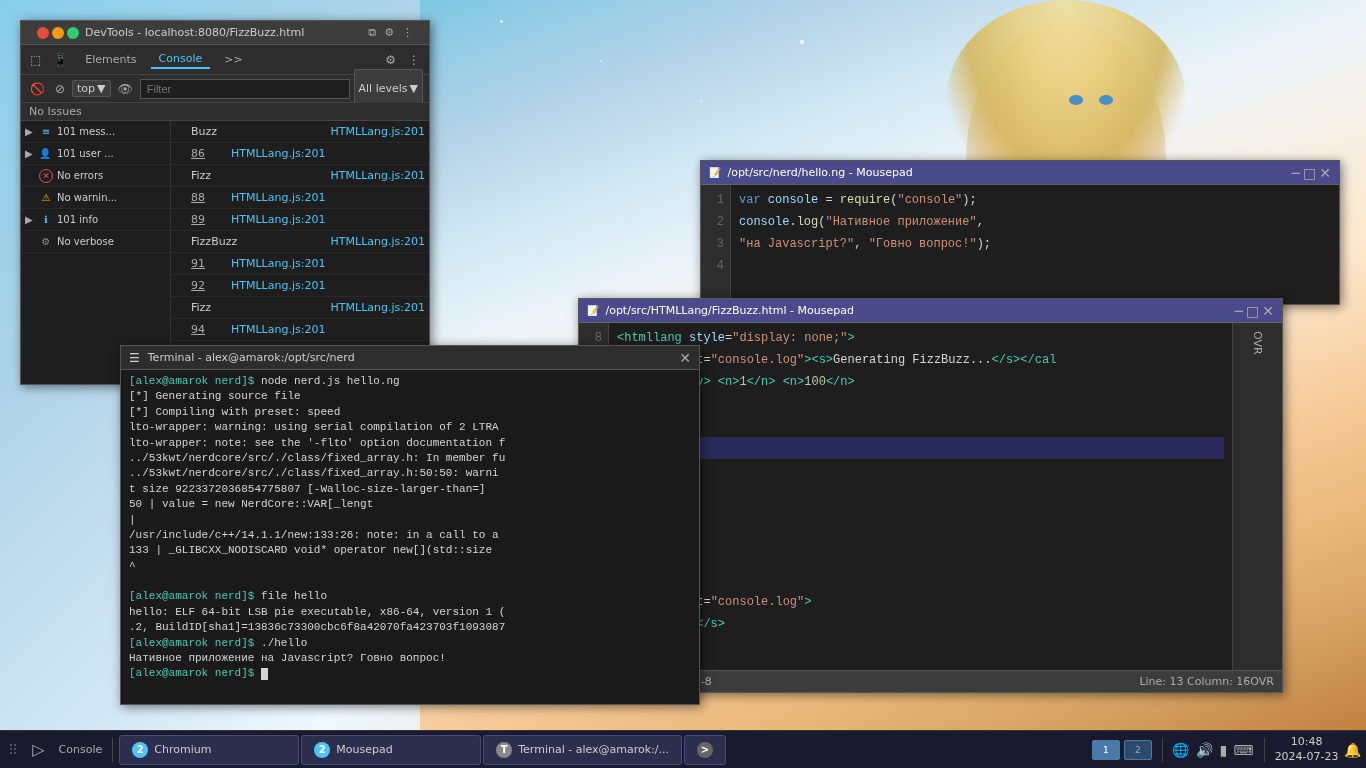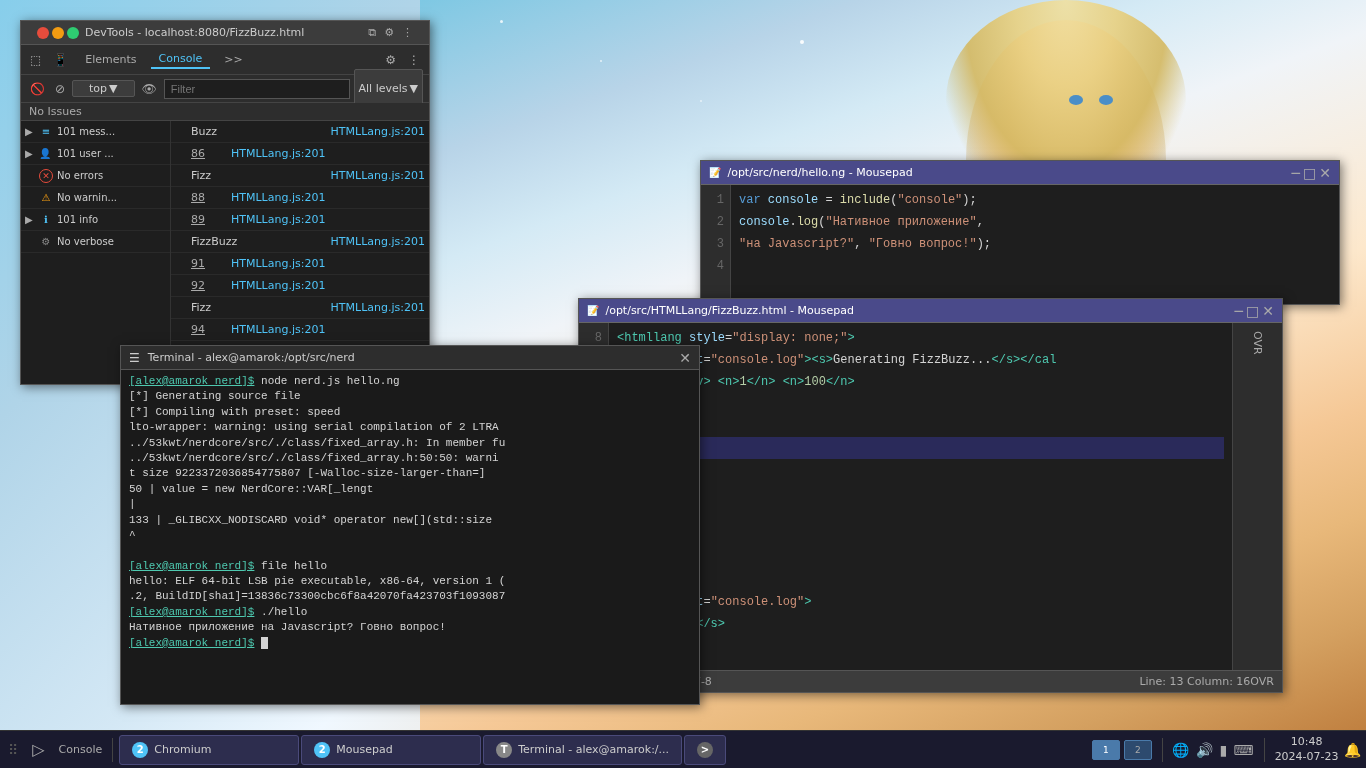--- a/index.html
+++ b/index.html
@@ -111,21 +111,21 @@
       color: #aaa;
       font-size: 12px;
       cursor: pointer;
       padding: 1px 3px;
     }
 
     .top-dropdown {
       background: #3c3c3c;
       color: #ccc;
       font-size: 11px;
-      padding: 1px 16px;
+      padding: 1px 4px;
       border: 1px solid #555;
       border-radius: 2px;
       cursor: pointer;
       display: flex;
       align-items: center;
       gap: 2px;
     }
 
     .filter-input {
       background: #1e1e1e;
@@ -399,21 +399,20 @@
     }
 
     .term-line {
       display: block;
       white-space: nowrap;
       overflow: hidden;
     }
 
     .term-prompt {
       color: #4ec9b0;
-      text-decoration: underline;
     }
 
     .term-cmd {
       color: #d4d4d4;
     }
 
     .term-output {
       color: #d4d4d4;
     }
 
@@ -699,21 +698,21 @@
     </span>
   </div>
   <div class="mousepad-editor">
     <div class="line-numbers">
       <span class="line-num">1</span>
       <span class="line-num">2</span>
       <span class="line-num">3</span>
       <span class="line-num">4</span>
     </div>
     <div class="code-content">
-      <span class="code-line"><span class="kw">var</span> <span class="var">console</span> <span class="white">= </span><span class="fn">include</span><span class="white">(</span><span class="str">"console"</span><span class="white">);</span></span>
+      <span class="code-line"><span class="kw">var</span> <span class="var">console</span> <span class="white">= </span><span class="fn">require</span><span class="white">(</span><span class="str">"console"</span><span class="white">);</span></span>
       <span class="code-line"><span class="var">console</span><span class="white">.</span><span class="fn">log</span><span class="white">(</span><span class="str">"Нативное приложение"</span><span class="white">,</span></span>
       <span class="code-line"><span class="str">"на Javascript?"</span><span class="white">, </span><span class="str">"Говно вопрос!"</span><span class="white">);</span></span>
       <span class="code-line">&nbsp;</span>
     </div>
   </div>
 </div>
 
 <div class="mousepad-fizzbuzz">
   <div class="mousepad-titlebar">
     <span class="mousepad-icon">📝</span>
@@ -780,25 +779,27 @@
   <div class="terminal-titlebar">
     <span style="color:#ccc;font-size:12px;">☰</span>
     <span class="terminal-title">Terminal - alex@amarok:/opt/src/nerd</span>
     <span style="color:#aaa;font-size:14px;cursor:pointer;">✕</span>
   </div>
   <div class="terminal-content">
     <span class="term-line"><span class="term-prompt">[alex@amarok nerd]$</span> <span class="term-cmd">node nerd.js hello.ng</span></span>
     <span class="term-line term-output">[*] Generating source file</span>
     <span class="term-line term-output">[*] Compiling with preset: speed</span>
     <span class="term-line term-output">lto-wrapper: warning: using serial compilation of 2 LTRA</span>
+    <span class="term-line term-output">lto-wrapper: note: see the '-flto' option documentation f</span>
     <span class="term-line term-output">../53kwt/nerdcore/src/./class/fixed_array.h: In member fu</span>
     <span class="term-line term-output">../53kwt/nerdcore/src/./class/fixed_array.h:50:50: warni</span>
     <span class="term-line term-output">t size 9223372036854775807 [-Walloc-size-larger-than=]</span>
     <span class="term-line term-output">   50 |         value = new NerdCore::VAR[_lengt</span>
     <span class="term-line term-output">      |</span>
+    <span class="term-line term-output">/usr/include/c++/14.1.1/new:133:26: note: in a call to a</span>
     <span class="term-line term-output">  133 | _GLIBCXX_NODISCARD void* operator new[](std::size</span>
     <span class="term-line term-output">                         ^</span>
     <span class="term-line">&nbsp;</span>
     <span class="term-line"><span class="term-prompt">[alex@amarok nerd]$</span> <span class="term-cmd">file hello</span></span>
     <span class="term-line term-output">hello: ELF 64-bit LSB pie executable, x86-64, version 1 (</span>
     <span class="term-line term-output">.2, BuildID[sha1]=13836c73300cbc6f8a42070fa423703f1093087</span>
     <span class="term-line"><span class="term-prompt">[alex@amarok nerd]$</span> <span class="term-cmd">./hello</span></span>
     <span class="term-line term-output">Нативное приложение на Javascript? Говно вопрос!</span>
     <span class="term-line"><span class="term-prompt">[alex@amarok nerd]$</span> <span class="term-cursor"></span></span>
   </div>

